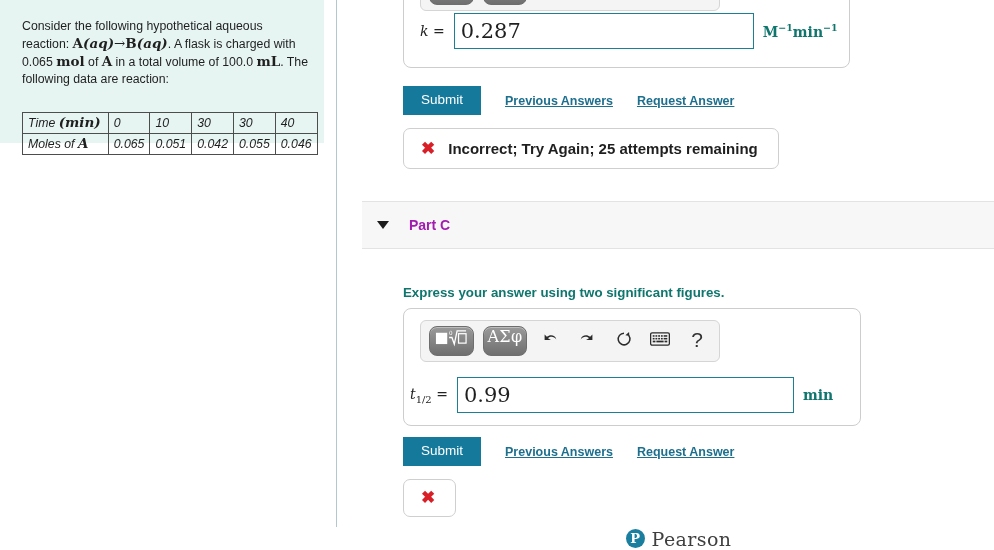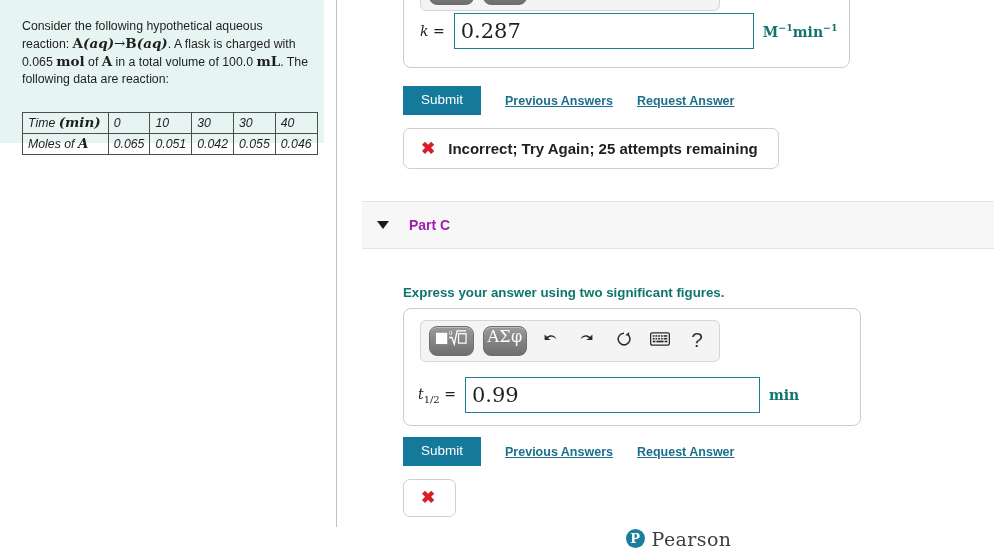--- a/index.html
+++ b/index.html
@@ -366,23 +366,23 @@
                 <rect x="16" y="9.3" width="3" height="1.9"></rect>
               </g>
             </svg>
           </span>
         </div>
         <div class="pal-tool qmark">
           <span>?</span>
         </div>
       </div>
 
-      <div class="answer-row" style="position:absolute; left:14px; top:68px;">
+      <div class="answer-row" style="position:absolute; left:6px; top:68px;">
         <span class="ans-label"><i>t</i><span class="sub">1/2</span> <span>=</span></span>
-        <div class="ans-input" style="width:295px;">
+        <div class="ans-input" style="width:337px;">
           <span>0.99</span>
         </div>
         <span class="ans-unit">min</span>
       </div>
     </div>
 
     <div class="submit-row abs" style="left:40px; top:437px;">
       <button class="btn-submit">Submit</button>
       <a class="link">Previous Answers</a>
       <a class="link">Request Answer</a>

